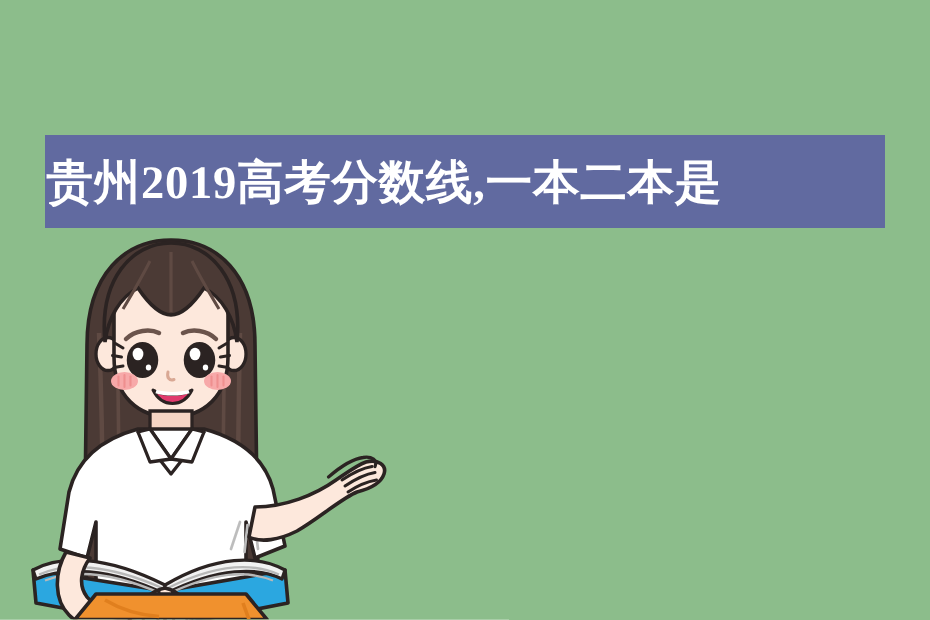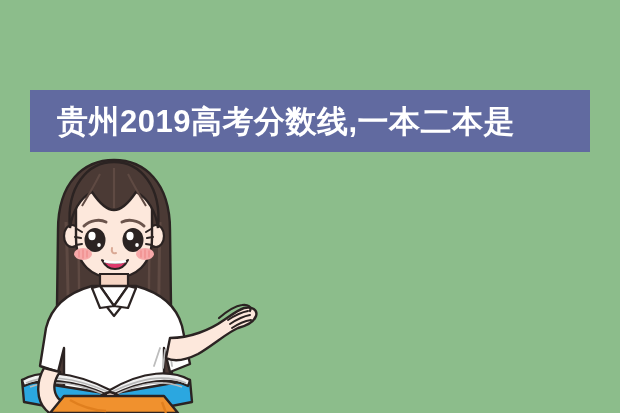--- a/index.html
+++ b/index.html
@@ -29,23 +29,23 @@
     box-sizing: border-box;
     display: flex;
     align-items: center;
   }
   #title-text {
     color: #ffffff;
     font-size: 31px;
     font-weight: bold;
     letter-spacing: 0.5px;
     line-height: 1;
-    padding-left: 27px;
+    padding-left: 1px;
     white-space: nowrap;
-    font-family: Liberation Sans, sans-serif;
+    font-family: Liberation Serif, serif;
   }
   #illustration {
     position: absolute;
     left: 14px;
     top: 152px;
     width: 260px;
     height: 261px;
   }
   #illustration svg {
     display: block;

